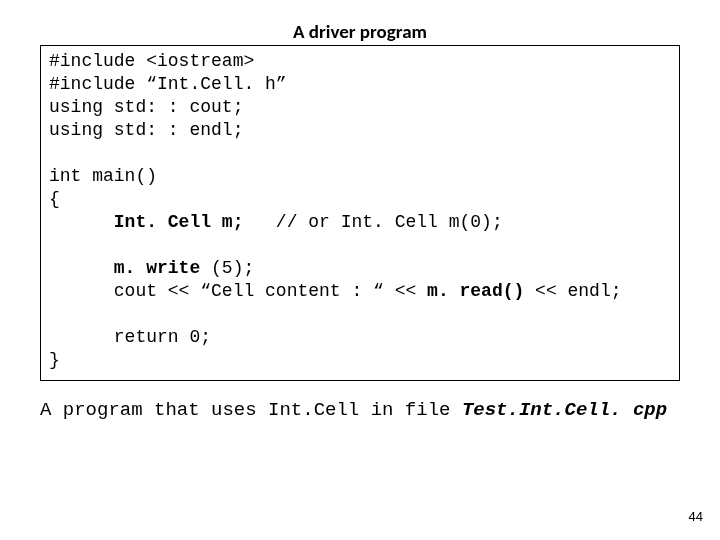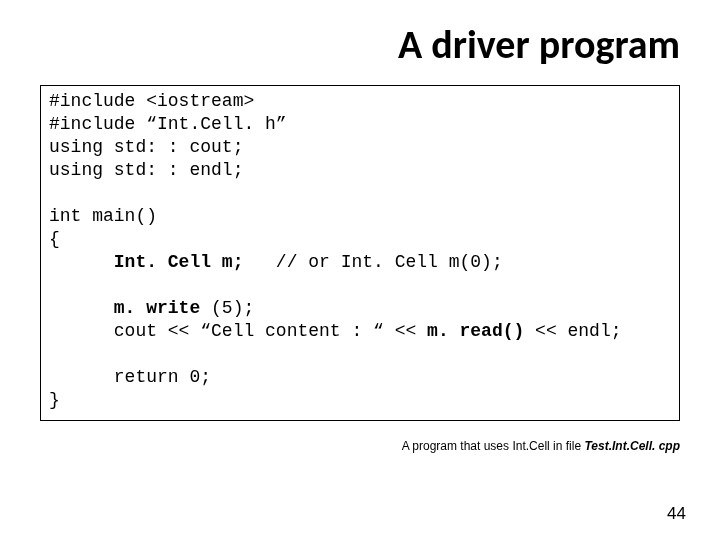--- a/index.html
+++ b/index.html
@@ -7,47 +7,47 @@
     width: 720px;
     height: 540px;
     background: #fff;
     font-family: "Times New Roman", Times, serif;
     position: relative;
   }
   .slide {
     padding: 20px 40px 0 40px;
   }
   .title {
-    text-align: right;
-    font-size: 40px;
+    text-align: center;
+    font-size: 19px;
     font-weight: bold;
     font-family: Calibri, Arial, sans-serif;
-    margin-bottom: 16px;
+    margin-bottom: 2px;
   }
   .codebox {
     border: 1px solid #000;
     padding: 4px 8px 8px 8px;
     font-family: "Courier New", Courier, monospace;
     font-size: 18px;
     line-height: 1.28;
     white-space: pre;
   }
   .caption {
-    font-family: Liberation Sans, sans-serif;
-    font-size: 12px;
-    text-align: right;
+    font-family: Liberation Mono, monospace;
+    font-size: 19px;
+    text-align: left;
     margin-top: 18px;
   }
   .caption .fname { font-style: italic; font-weight: bold; }
   .pagenum {
     position: absolute;
     bottom: 16px;
-    right: 34px;
+    right: 17px;
     font-family: Arial, Helvetica, sans-serif;
-    font-size: 17px;
+    font-size: 13px;
   }
   b { font-weight: bold; }
 </style>
 </head>
 <body>
 
 <div class="slide">
   <div class="title">A driver program</div>
 
   <div class="codebox"><span>#include &lt;iostream&gt;</span>

